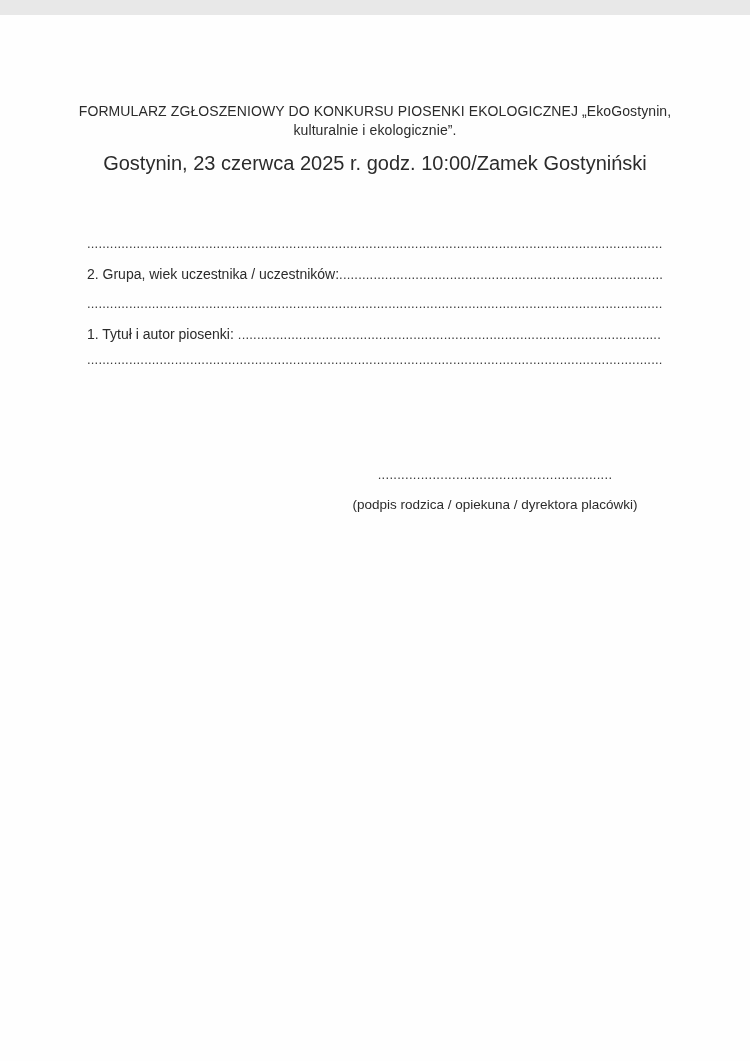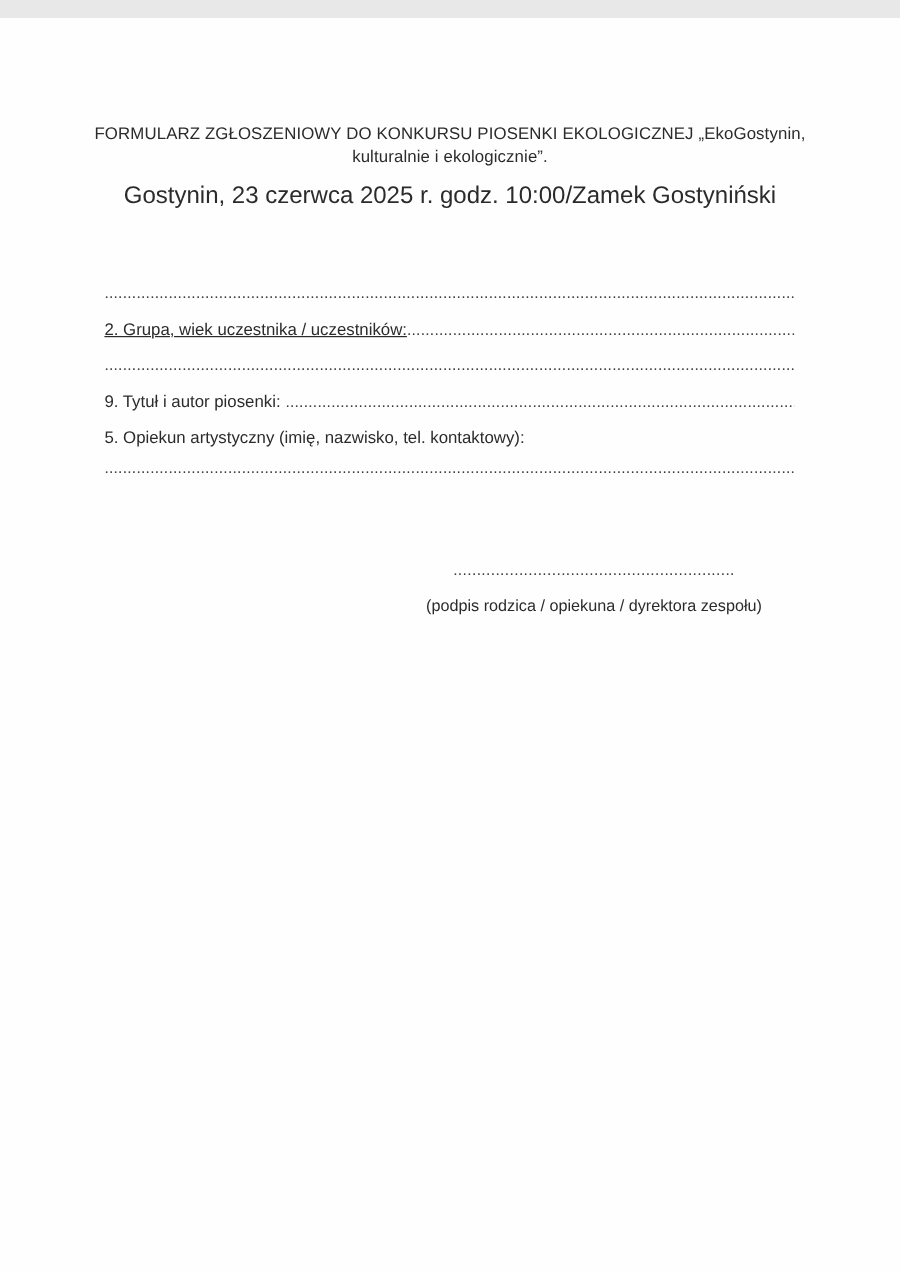--- a/index.html
+++ b/index.html
@@ -54,21 +54,20 @@
     height: 19px;
     margin-bottom: 11px;
     white-space: nowrap;
   }
   .form-row .label {
     flex: 0 0 auto;
     padding-right: 4px;
   }
   .form-row .label.tight {
     padding-right: 0;
-    text-decoration: underline;
   }
   .dots {
     flex: 1 1 auto;
     overflow: hidden;
     white-space: nowrap;
     font-size: 13px;
     letter-spacing: 0.2px;
     color: #3a3a3a;
   }
   .dots-full {
@@ -145,30 +144,29 @@
     <div class="form-row">
       <span class="label tight">2. Grupa, wiek uczestnika / uczestników:</span>
       <span class="dots">................................................................................................................................................................................................................................................................................................................................</span>
     </div>
 
     <div class="form-row">
       <span class="dots">................................................................................................................................................................................................................................................................................................................................</span>
     </div>
 
     <div class="form-row">
-      <span class="label">9. Tytuł i autor piosenki:</span>
+      <span class="label">1. Tytuł i autor piosenki:</span>
       <span class="dots">................................................................................................................................................................................................................................................................................................................................</span>
     </div>
 
-    <div class="label-solo">5. Opiekun artystyczny (imię, nazwisko, tel. kontaktowy):</div>
     <div class="dots-full">................................................................................................................................................................................................................................................................................................................................</div>
 
 
   </div>
 
   <div class="signature">
     <div class="sig-dots">............................................................</div>
-    <div class="sig-caption">(podpis rodzica / opiekuna / dyrektora zespołu)</div>
+    <div class="sig-caption">(podpis rodzica / opiekuna / dyrektora placówki)</div>
   </div>
 
   <div class="scan-artifact"></div>
 
 </div>
 
 </body></html>

